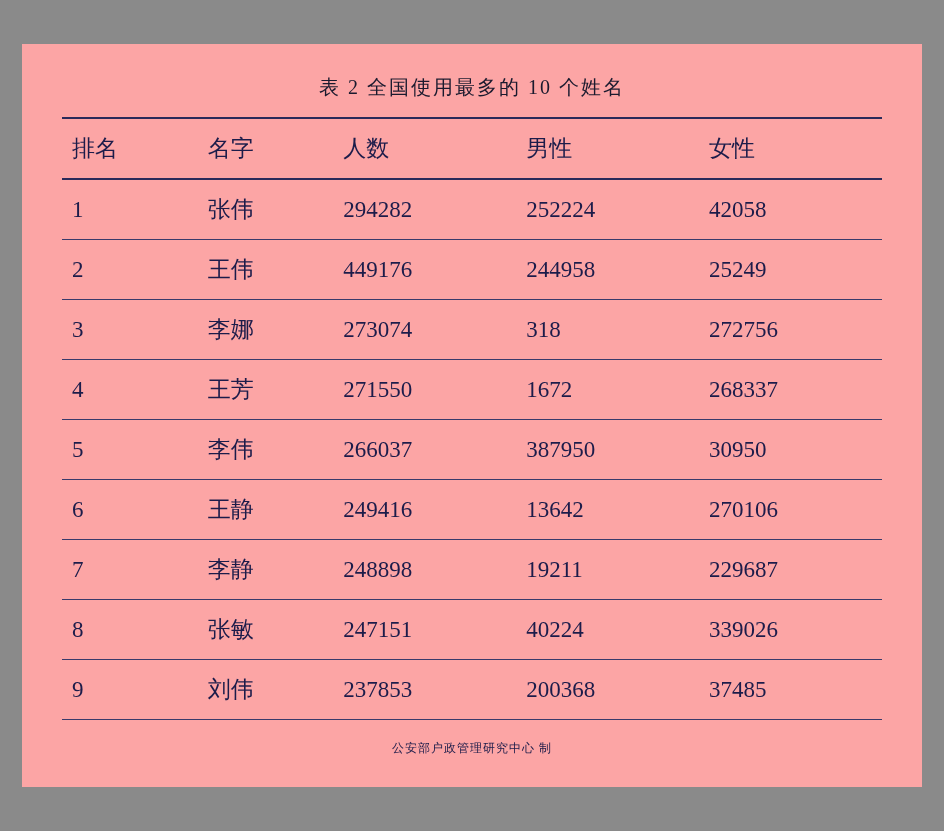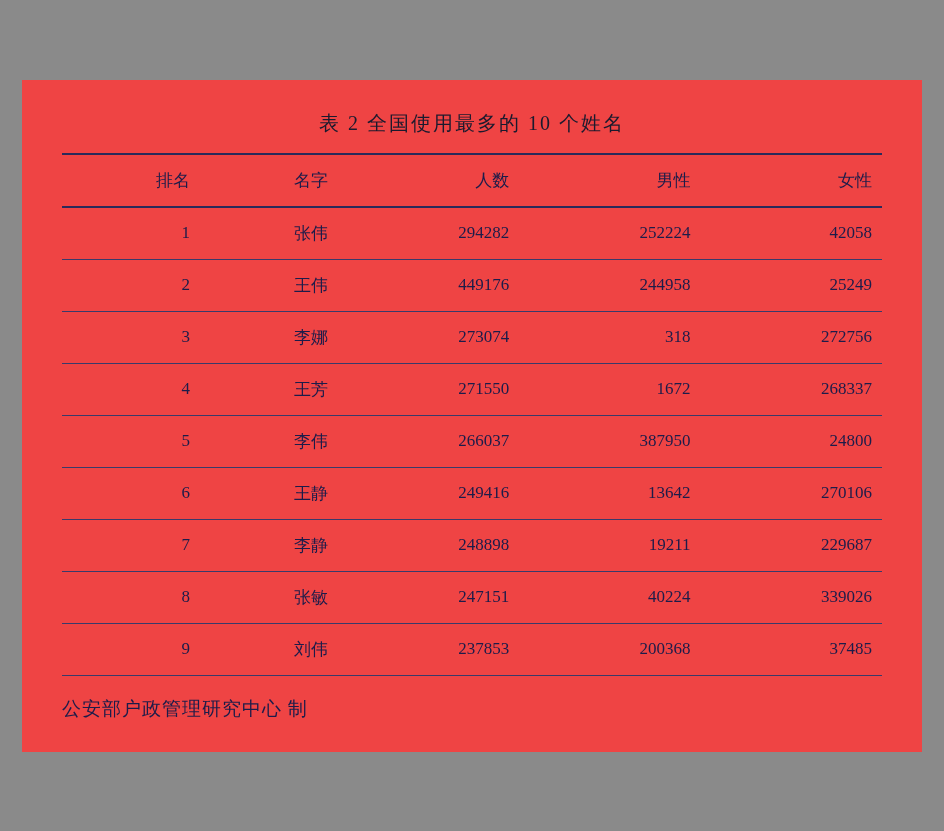--- a/index.html
+++ b/index.html
@@ -12,21 +12,21 @@
       width: 944px;
       height: 831px;
       background-color: #8a8a8a;
       display: flex;
       align-items: center;
       justify-content: center;
       font-family: "SimSun", "宋体", serif;
     }
 
     .container {
-      background-color: #ef4444;
+      background-color: #fca5a5;
       padding: 30px 40px 30px 40px;
       width: 900px;
     }
 
     .table-title {
       text-align: center;
       font-size: 20px;
       color: #1a1a2e;
       margin-bottom: 16px;
       font-weight: normal;
@@ -42,35 +42,35 @@
     table thead tr {
       border-top: 2px solid #2a2a5a;
       border-bottom: 2px solid #2a2a5a;
     }
 
     table tbody tr {
       border-bottom: 1px solid #3a3a6a;
     }
 
     th, td {
-      text-align: right;
+      text-align: left;
       padding: 14px 10px;
-      font-size: 17px;
+      font-size: 23px;
       font-weight: normal;
       color: #1c1c4a;
     }
 
     th {
       font-weight: normal;
     }
 
     .footer-note {
-      text-align: left;
+      text-align: center;
       margin-top: 20px;
-      font-size: 19px;
+      font-size: 12px;
       color: #1c1c4a;
       letter-spacing: 1px;
     }
   </style>
 </head>
 <body>
 
 <div class="container">
   <div class="table-title">表 2   全国使用最多的 10 个姓名</div>
   <table>
@@ -110,21 +110,21 @@
           <td>王芳</td>
           <td>271550</td>
           <td>1672</td>
           <td>268337</td>
         </tr>
         <tr>
           <td>5</td>
           <td>李伟</td>
           <td>266037</td>
           <td>387950</td>
-          <td>24800</td>
+          <td>30950</td>
         </tr>
         <tr>
           <td>6</td>
           <td>王静</td>
           <td>249416</td>
           <td>13642</td>
           <td>270106</td>
         </tr>
         <tr>
           <td>7</td>

